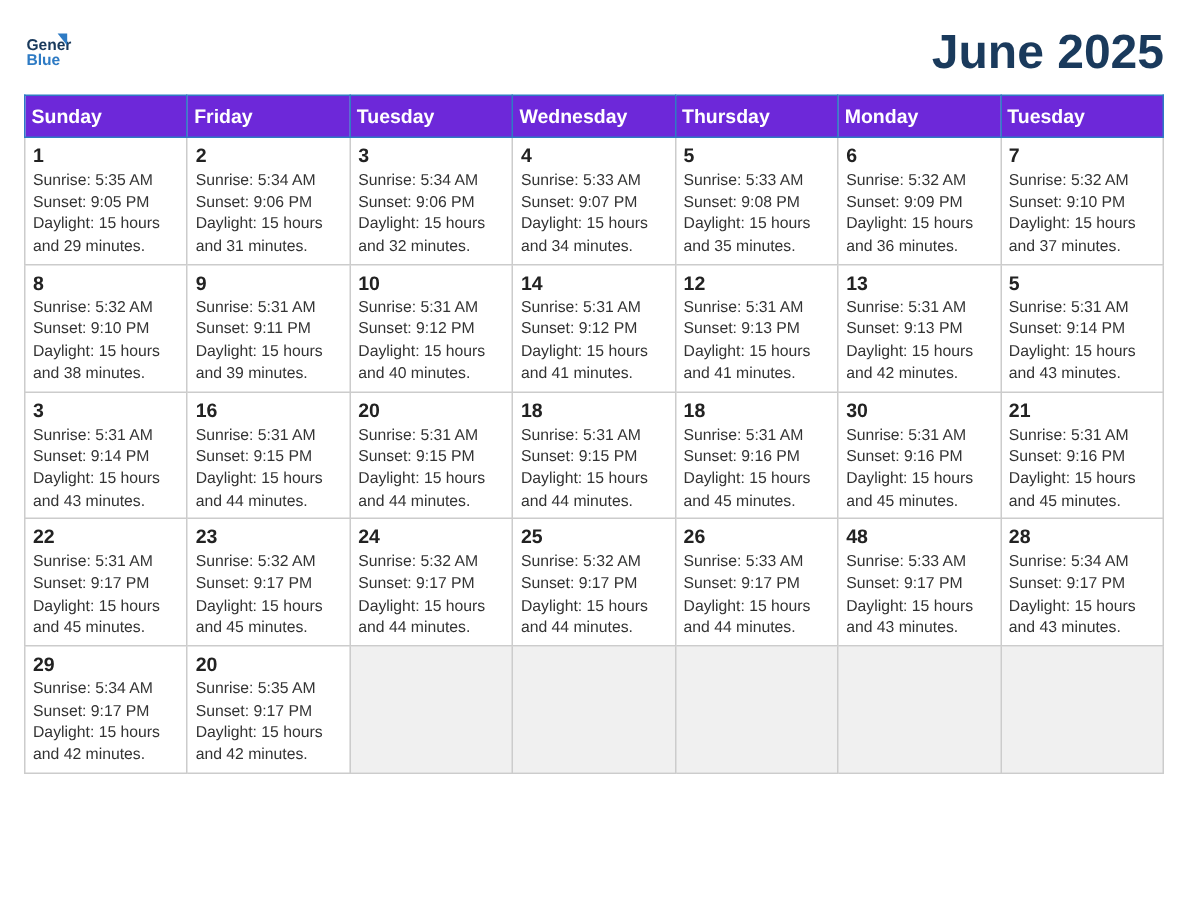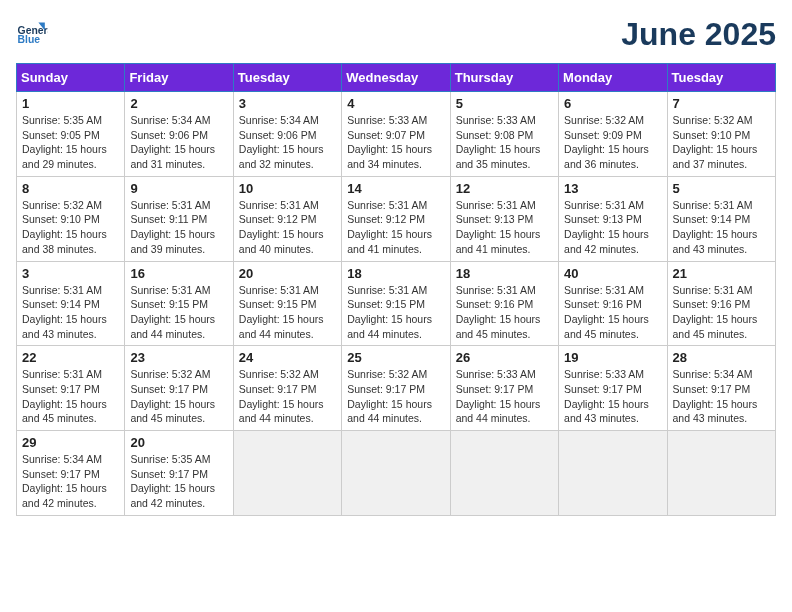--- a/index.html
+++ b/index.html
@@ -235,21 +235,21 @@
 and 44 minutes.</div>
         </td>
         <td>
           <span class="day-num">18</span>
           <div class="day-detail" style="white-space: pre-line;">Sunrise: 5:31 AM
 Sunset: 9:16 PM
 Daylight: 15 hours
 and 45 minutes.</div>
         </td>
         <td>
-          <span class="day-num">40</span>
+          <span class="day-num">30</span>
           <div class="day-detail" style="white-space: pre-line;">Sunrise: 5:31 AM
 Sunset: 9:16 PM
 Daylight: 15 hours
 and 45 minutes.</div>
         </td>
         <td>
           <span class="day-num">21</span>
           <div class="day-detail" style="white-space: pre-line;">Sunrise: 5:31 AM
 Sunset: 9:16 PM
 Daylight: 15 hours
@@ -286,21 +286,21 @@
 and 44 minutes.</div>
         </td>
         <td>
           <span class="day-num">26</span>
           <div class="day-detail" style="white-space: pre-line;">Sunrise: 5:33 AM
 Sunset: 9:17 PM
 Daylight: 15 hours
 and 44 minutes.</div>
         </td>
         <td>
-          <span class="day-num">19</span>
+          <span class="day-num">48</span>
           <div class="day-detail" style="white-space: pre-line;">Sunrise: 5:33 AM
 Sunset: 9:17 PM
 Daylight: 15 hours
 and 43 minutes.</div>
         </td>
         <td>
           <span class="day-num">28</span>
           <div class="day-detail" style="white-space: pre-line;">Sunrise: 5:34 AM
 Sunset: 9:17 PM
 Daylight: 15 hours

